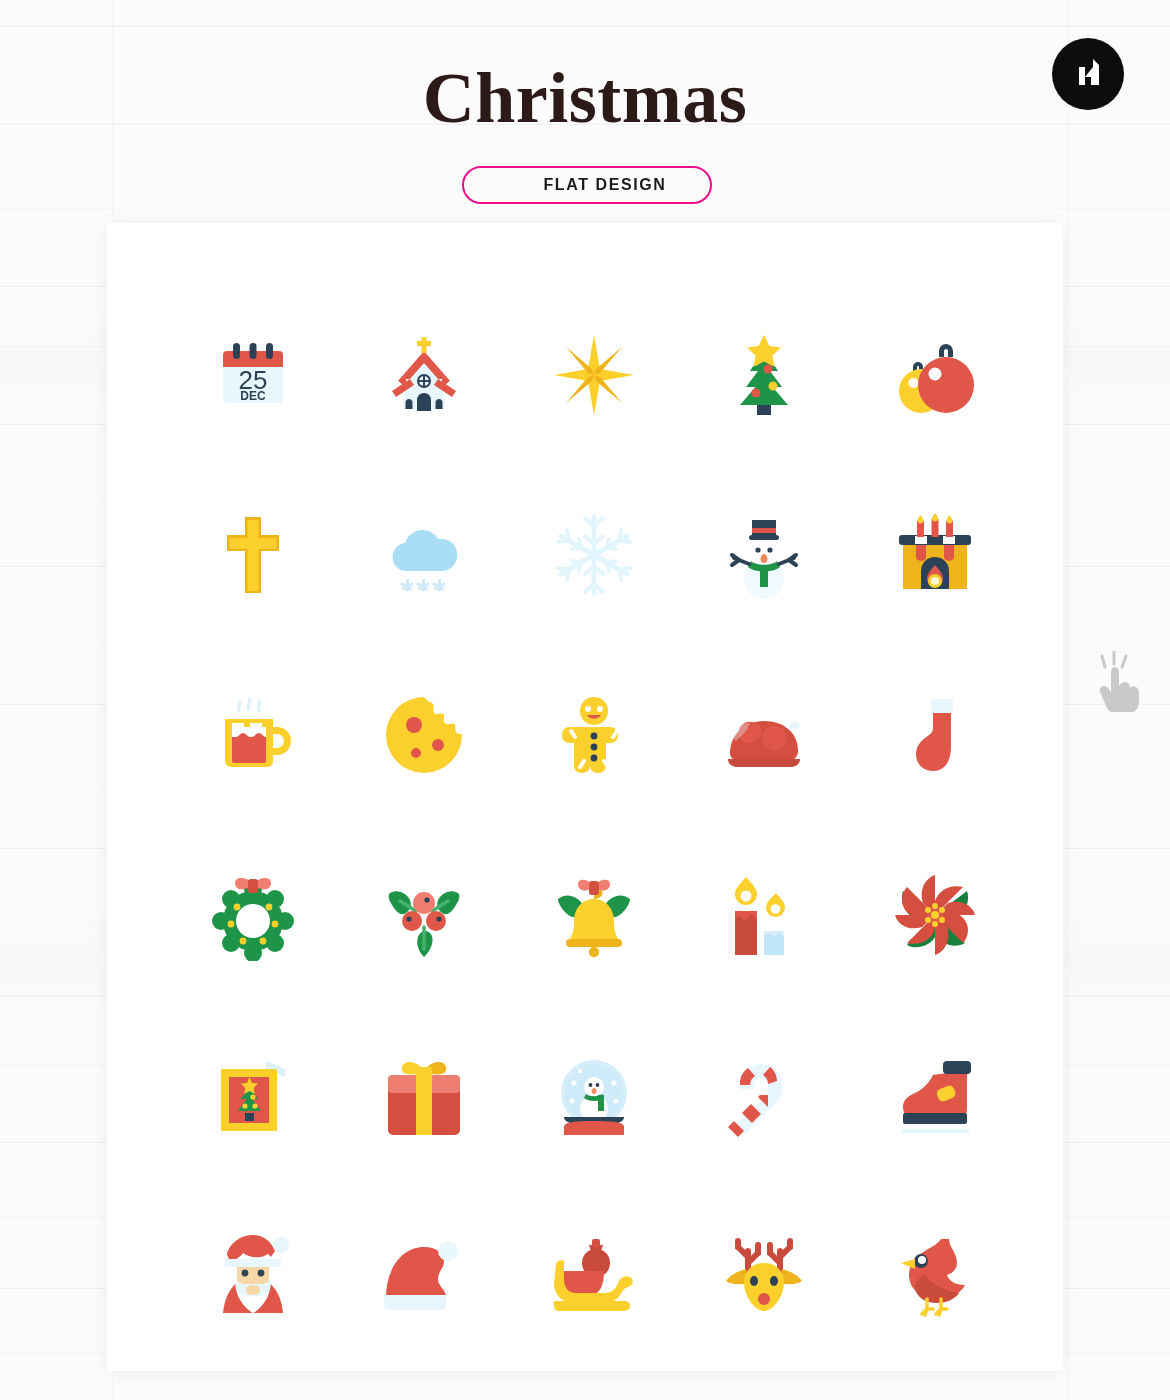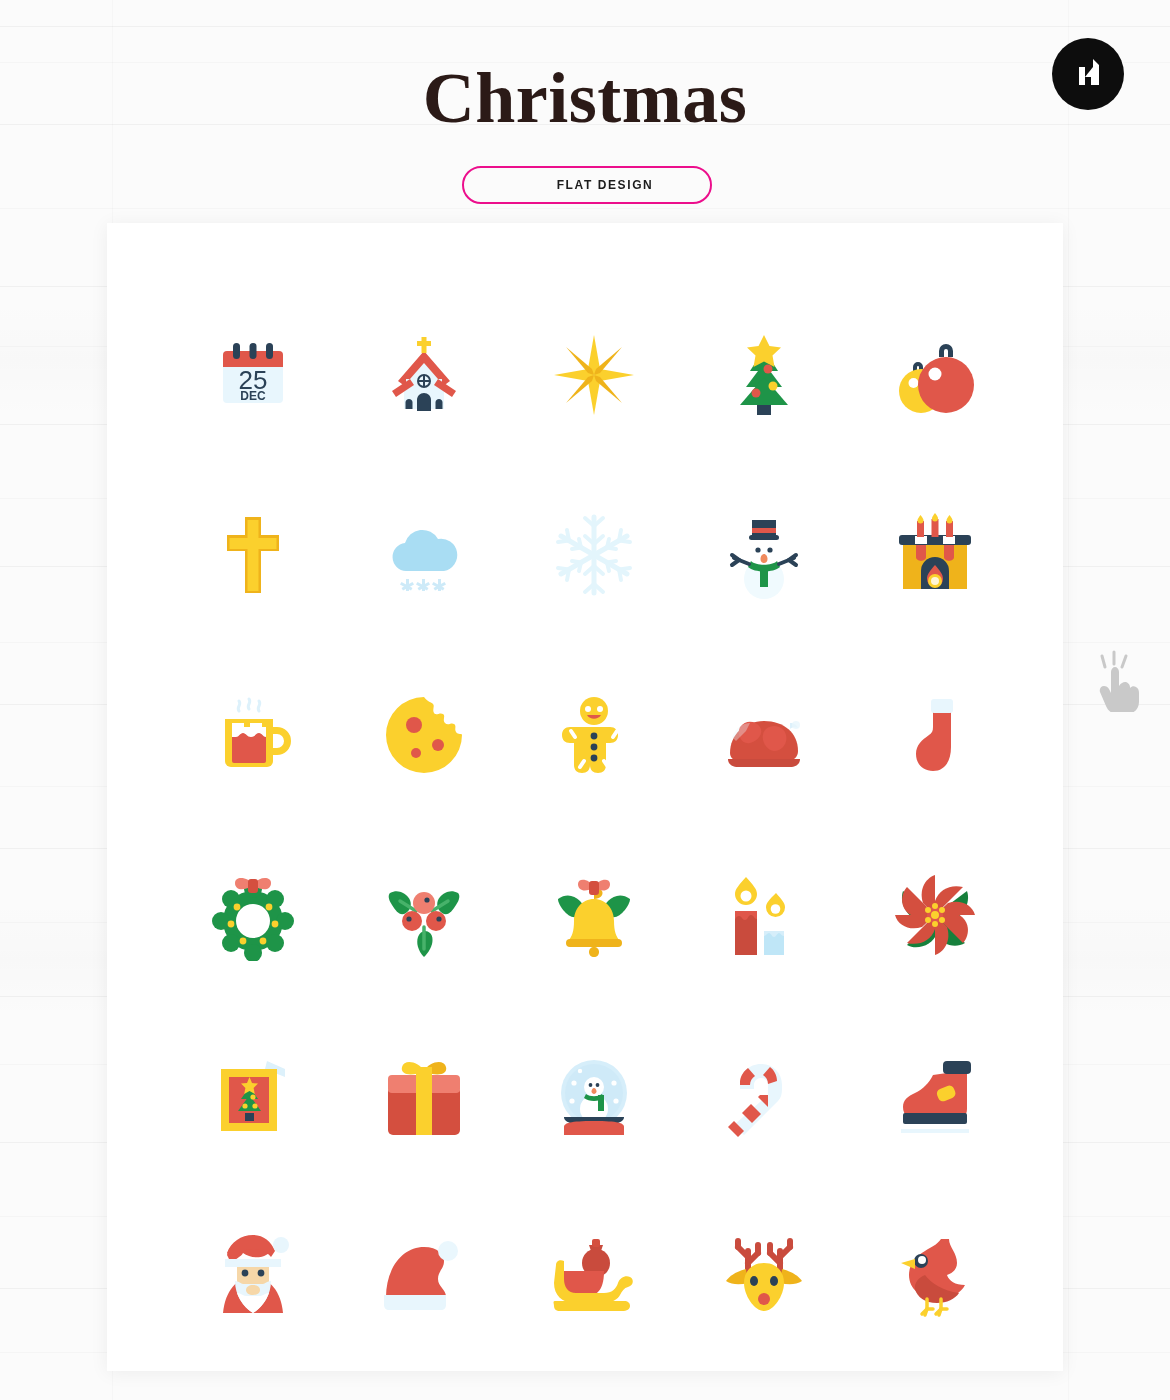--- a/index.html
+++ b/index.html
@@ -73,21 +73,21 @@
     width: 246px;
     height: 34px;
     border: 2px solid #ec0e8c;
     border-radius: 20px;
     background: transparent;
     display: flex;
     align-items: center;
     justify-content: center;
   }
   #subtitle-badge .badge-text {
-    font-size: 12px;
+    font-size: 16px;
     font-weight: bold;
     letter-spacing: 1.6px;
     color: #1c1c1c;
     padding-left: 36px;
   }
 
   
   #logo-badge {
     position: absolute;
     top: 38px;

